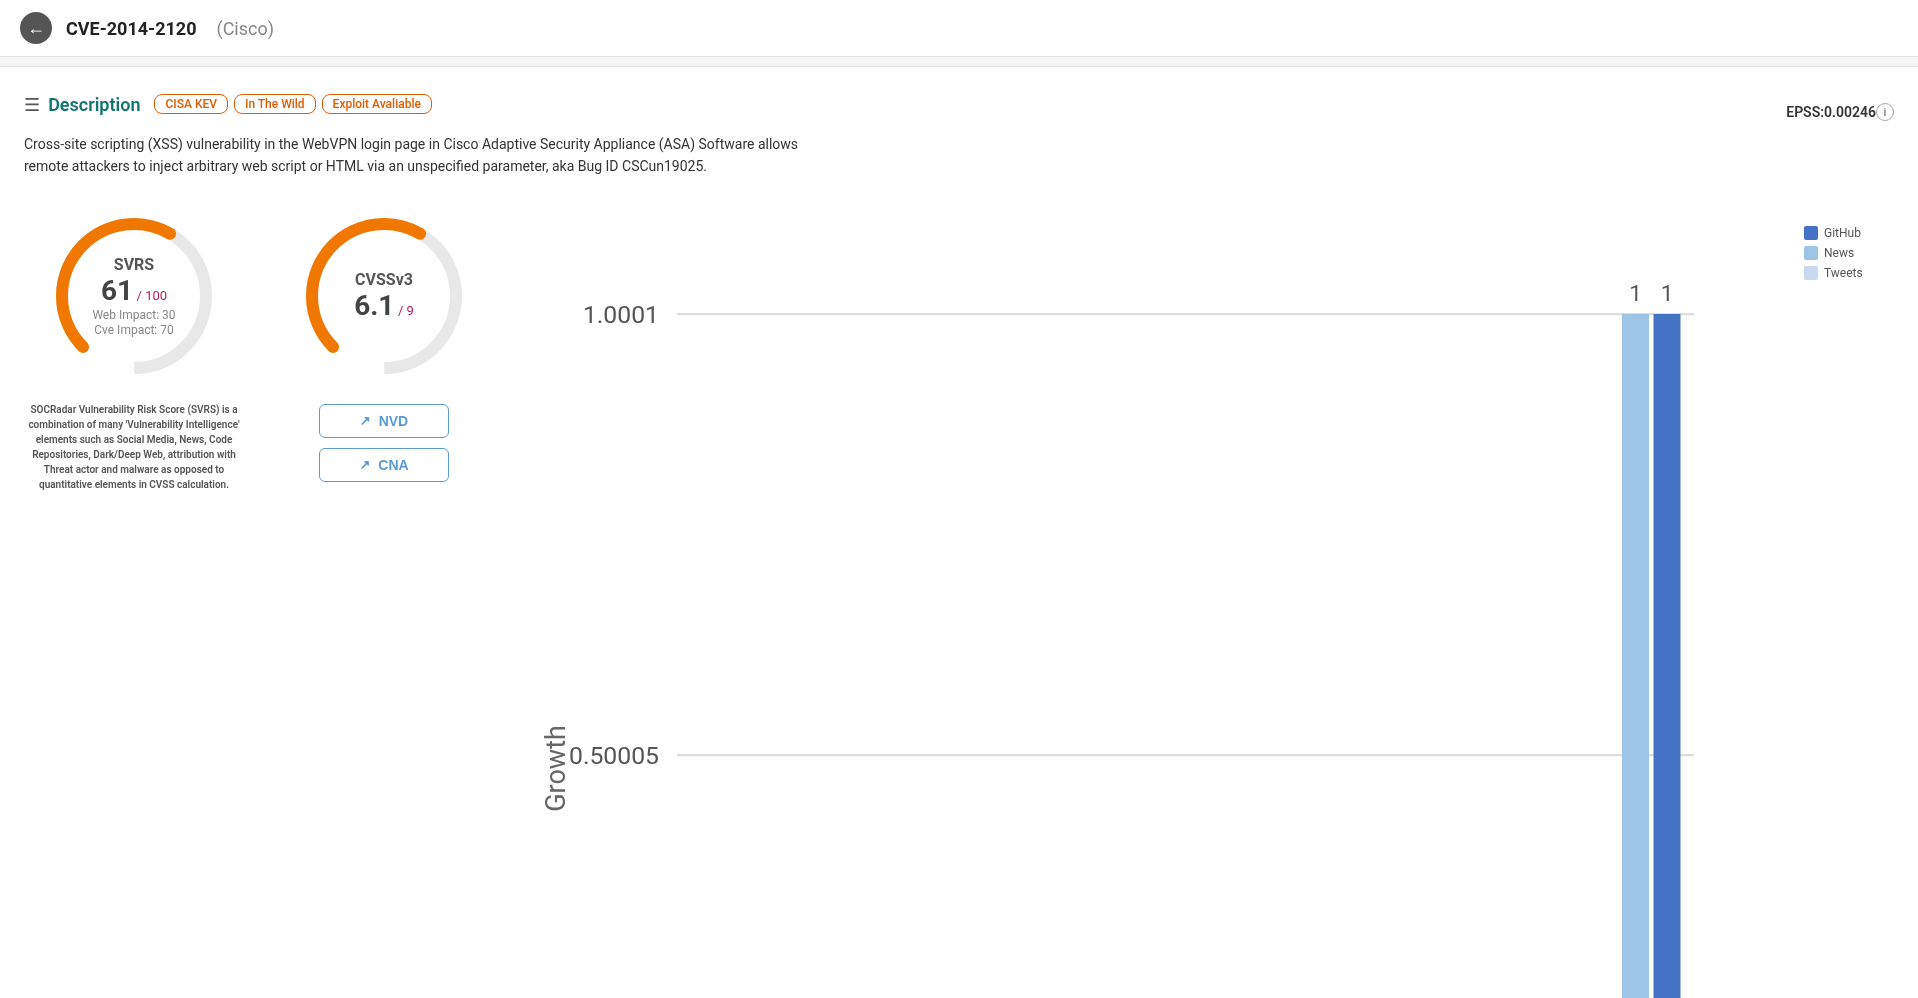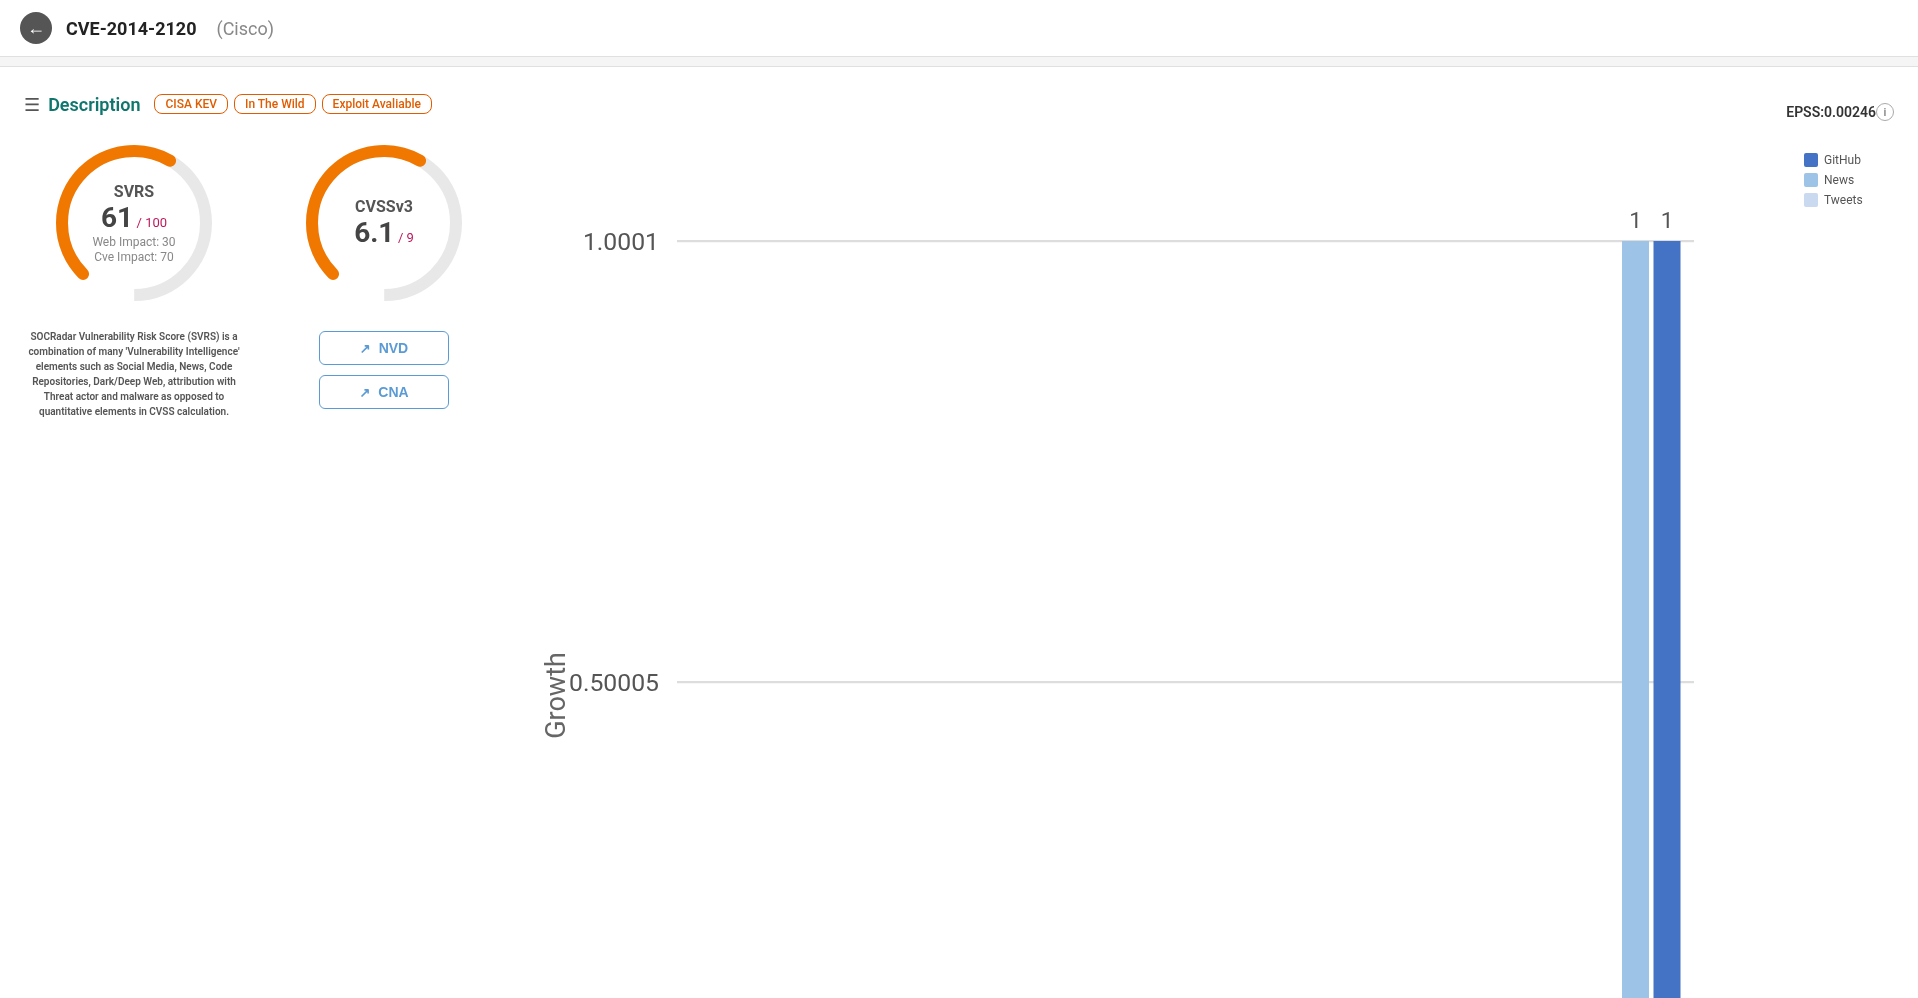--- a/index.html
+++ b/index.html
@@ -256,20 +256,21 @@
     <span class="badge">CISA KEV</span>
     <span class="badge">In The Wild</span>
     <span class="badge">Exploit Avaliable</span>
     <div class="epss">
       <span>EPSS:</span>
       <span>0.00246</span>
       <span class="epss-info">i</span>
     </div>
   </div>
 
+  <p class="description-text">Cross-site scripting (XSS) vulnerability in the WebVPN login page in Cisco Adaptive Security Appliance (ASA) Software allows remote attackers to inject arbitrary web script or HTML via an unspecified parameter, aka Bug ID CSCun19025.</p>
 
   <div class="metrics-row">
 
     <div class="gauge-container">
       <div class="gauge-svg-wrap">
         <svg viewBox="0 0 180 180">
 
           <circle cx="90" cy="90" r="72" fill="none" stroke="#e8e8e8" stroke-width="12" stroke-dasharray="395" stroke-dashoffset="0" transform="rotate(135 90 90)"></circle>
 
           <circle cx="90" cy="90" r="72" fill="none" stroke="#f07800" stroke-width="12" stroke-dasharray="207 245" stroke-linecap="round" transform="rotate(135 90 90)"></circle>

